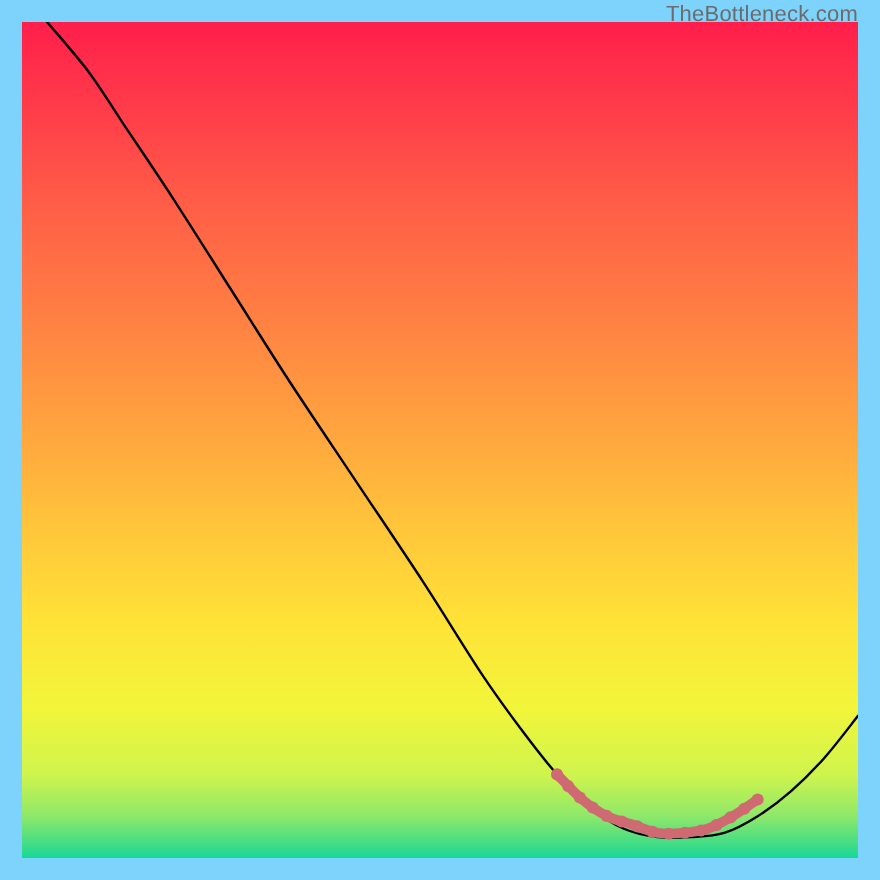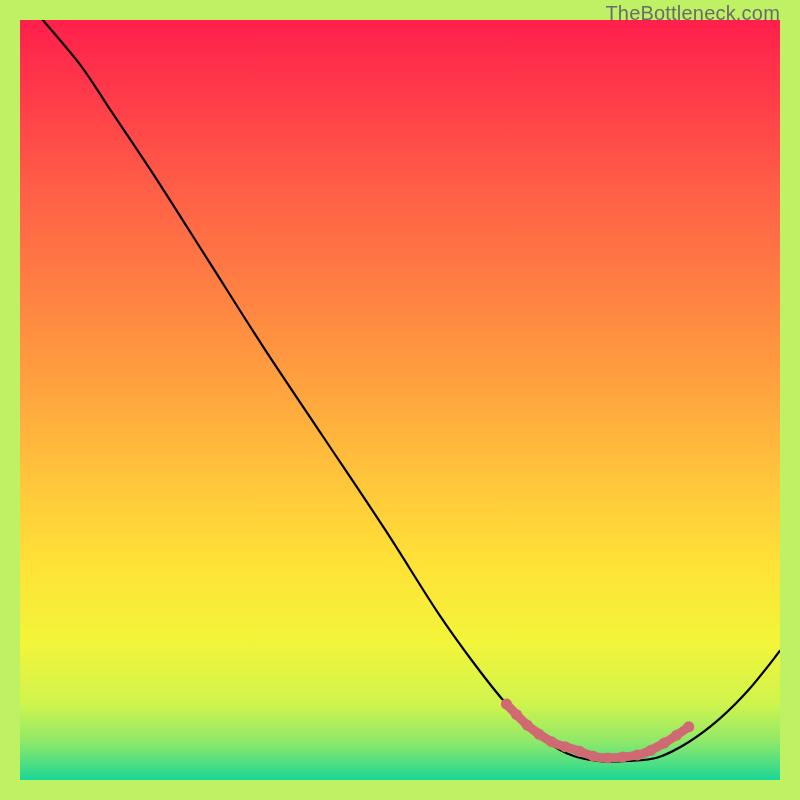--- a/index.html
+++ b/index.html
@@ -9,21 +9,21 @@
     height: 800px;
     background: #000;
     overflow: hidden;
   }
   .frame {
     position: absolute;
     left: 0;
     top: 0;
     width: 800px;
     height: 800px;
-    background: #bef264;
+    background: #7dd3fc;
   }
   .plot {
     position: absolute;
     left: 20px;
     top: 20px;
     width: 760px;
     height: 760px;
   }
   .watermark {
     position: absolute;

